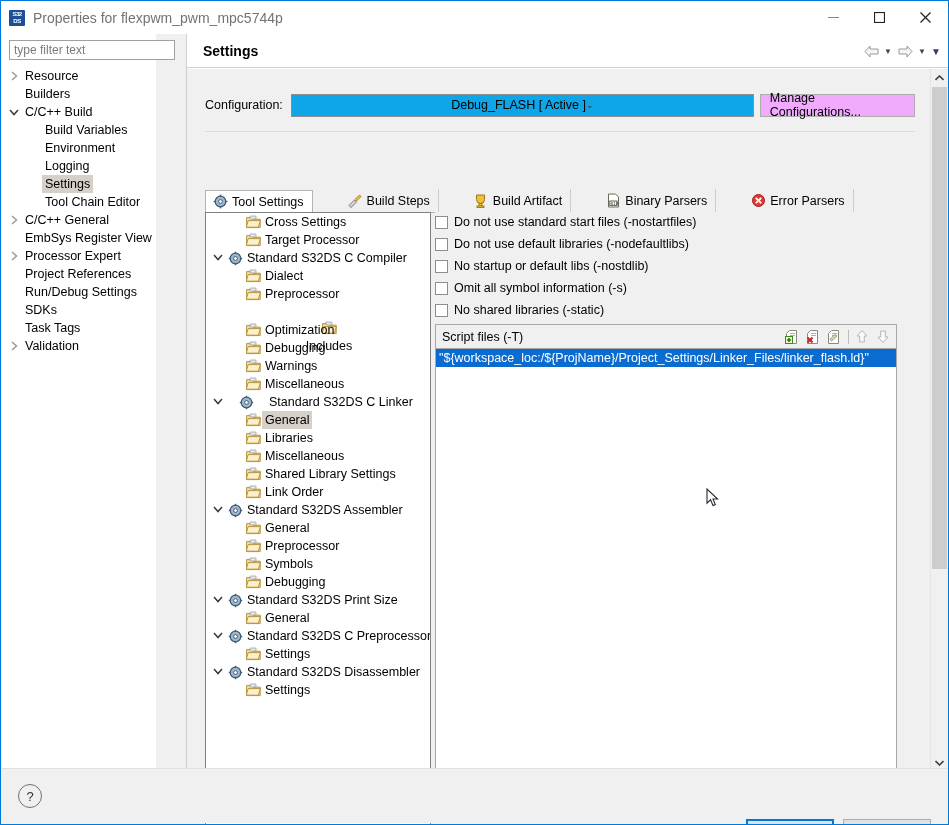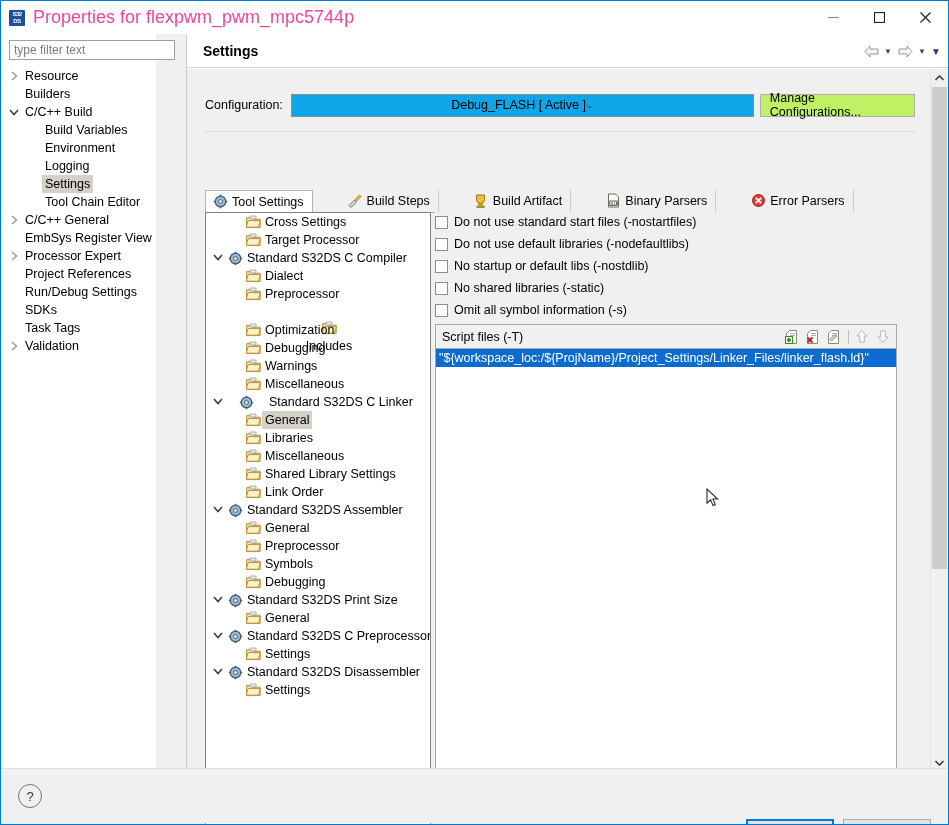--- a/index.html
+++ b/index.html
@@ -35,21 +35,21 @@
     color: #fff; font-size: 6px; line-height: 7px;
     font-family: "Liberation Sans", sans-serif;
     font-weight: bold;
     text-align: center;
     padding-top: 1px; box-sizing: border-box;
     position: relative;
     flex: 0 0 auto;
   }
   #app-icon i { font-style: normal; display:block; letter-spacing:-0.5px;}
   #title-text {
-    font-size: 18px; color: #ec4899; white-space: nowrap;
+    font-size: 14px; color: #737373; white-space: nowrap;
   }
   #win-controls {
     position: absolute; right: 0; top: 0; height: 33px; display: flex;
   }
   .win-btn {
     width: 46px; height: 33px;
     display: flex; align-items: center; justify-content: center;
     color: #222;
   }
 
@@ -141,21 +141,21 @@
     display: flex; align-items: center; justify-content: center;
     padding: 8px 6px;
     font-size: 12.5px;
   }
   #config-combo .cbx-caret { font-size: 9px; color: #333; }
   #manage-btn {
     margin-left: 6px;
     height: 23px; box-sizing: border-box;
     padding: 0 9px;
     border: 1px solid #adadad;
-    background: #bef264;
+    background: #f0abfc;
     display: flex; align-items: center;
     font-size: 12.5px;
   }
   #cfg-sep {
     position: absolute; left: 18px; top: 62px; width: 710px; height: 1px;
     background: #dcdcdc;
   }
 
   
   #tab-strip {
@@ -856,25 +856,25 @@
                 <div class="chk-row">
                   <span class="chkbox"></span>
                   <span>Do not use default libraries (-nodefaultlibs)</span>
                 </div>
                 <div class="chk-row">
                   <span class="chkbox"></span>
                   <span>No startup or default libs (-nostdlib)</span>
                 </div>
                 <div class="chk-row">
                   <span class="chkbox"></span>
-                  <span>No shared libraries (-static)</span>
+                  <span>Omit all symbol information (-s)</span>
                 </div>
                 <div class="chk-row">
                   <span class="chkbox"></span>
-                  <span>Omit all symbol information (-s)</span>
+                  <span>No shared libraries (-static)</span>
                 </div>
               </div>
 
             <div id="script-group">
               <div id="script-head">
                 <div id="script-head-label">Script files (-T)</div>
                 <div id="script-tools">
                   <div class="st-btn">
                     <svg width="16" height="16" viewBox="0 0 16 16">
                       <path d="M4.5 1.5 h7 v13 h-10 v-10 z" fill="#fff" stroke="#8a8a7a" stroke-width="1"></path>

